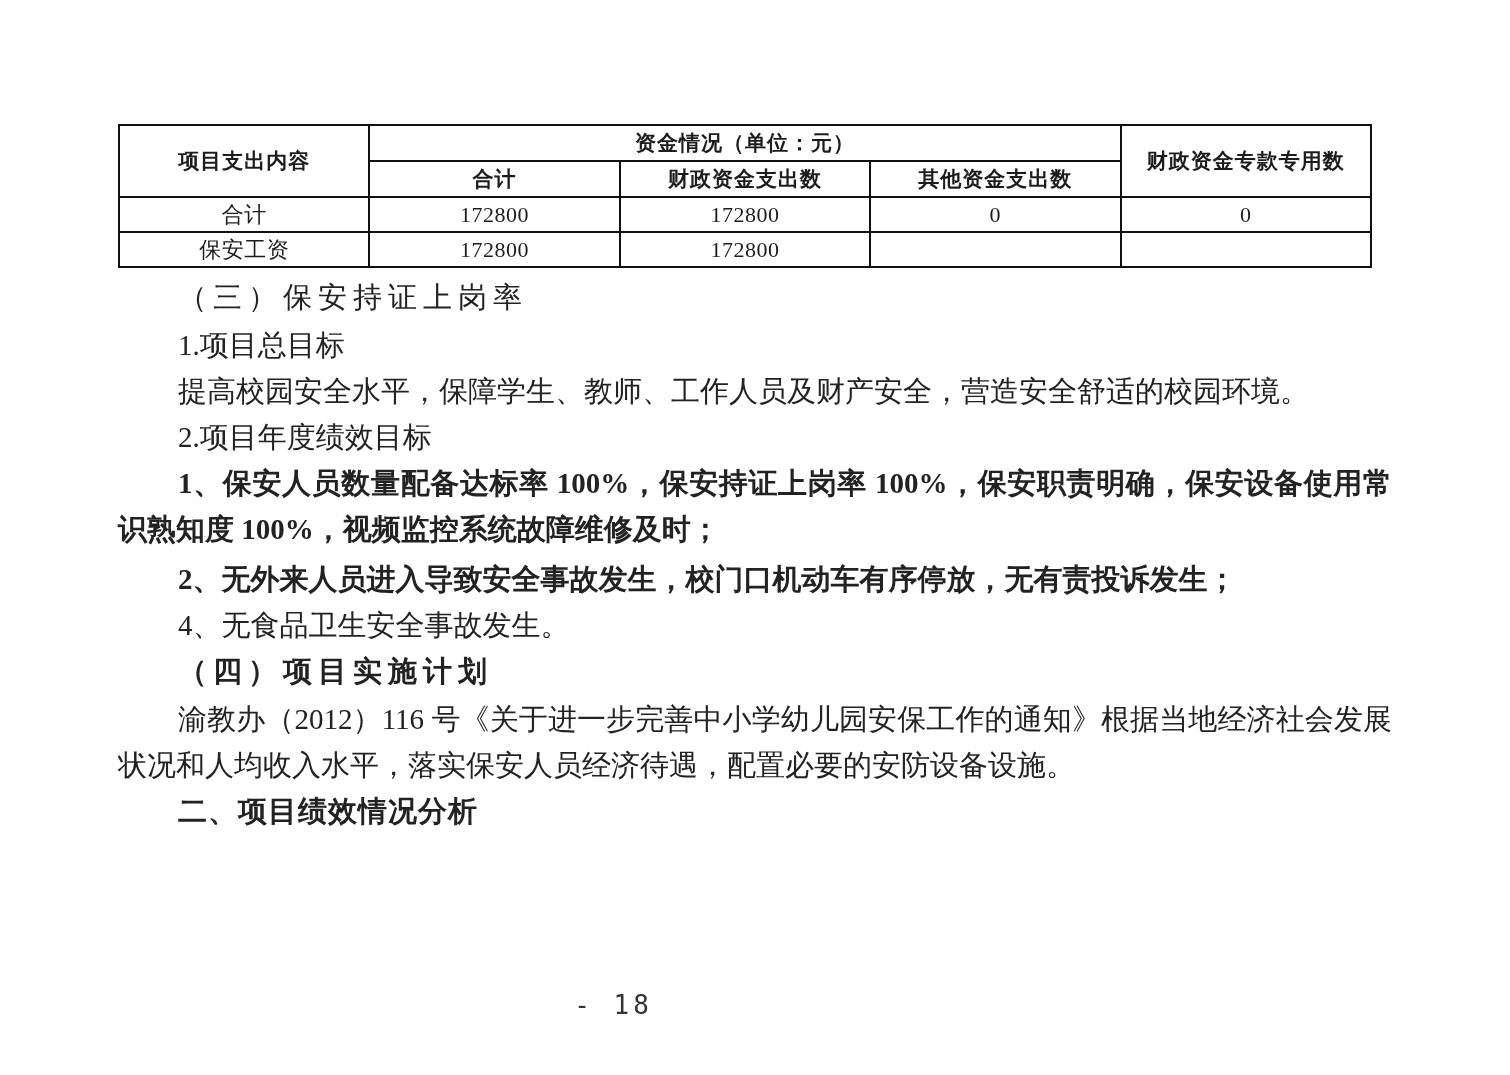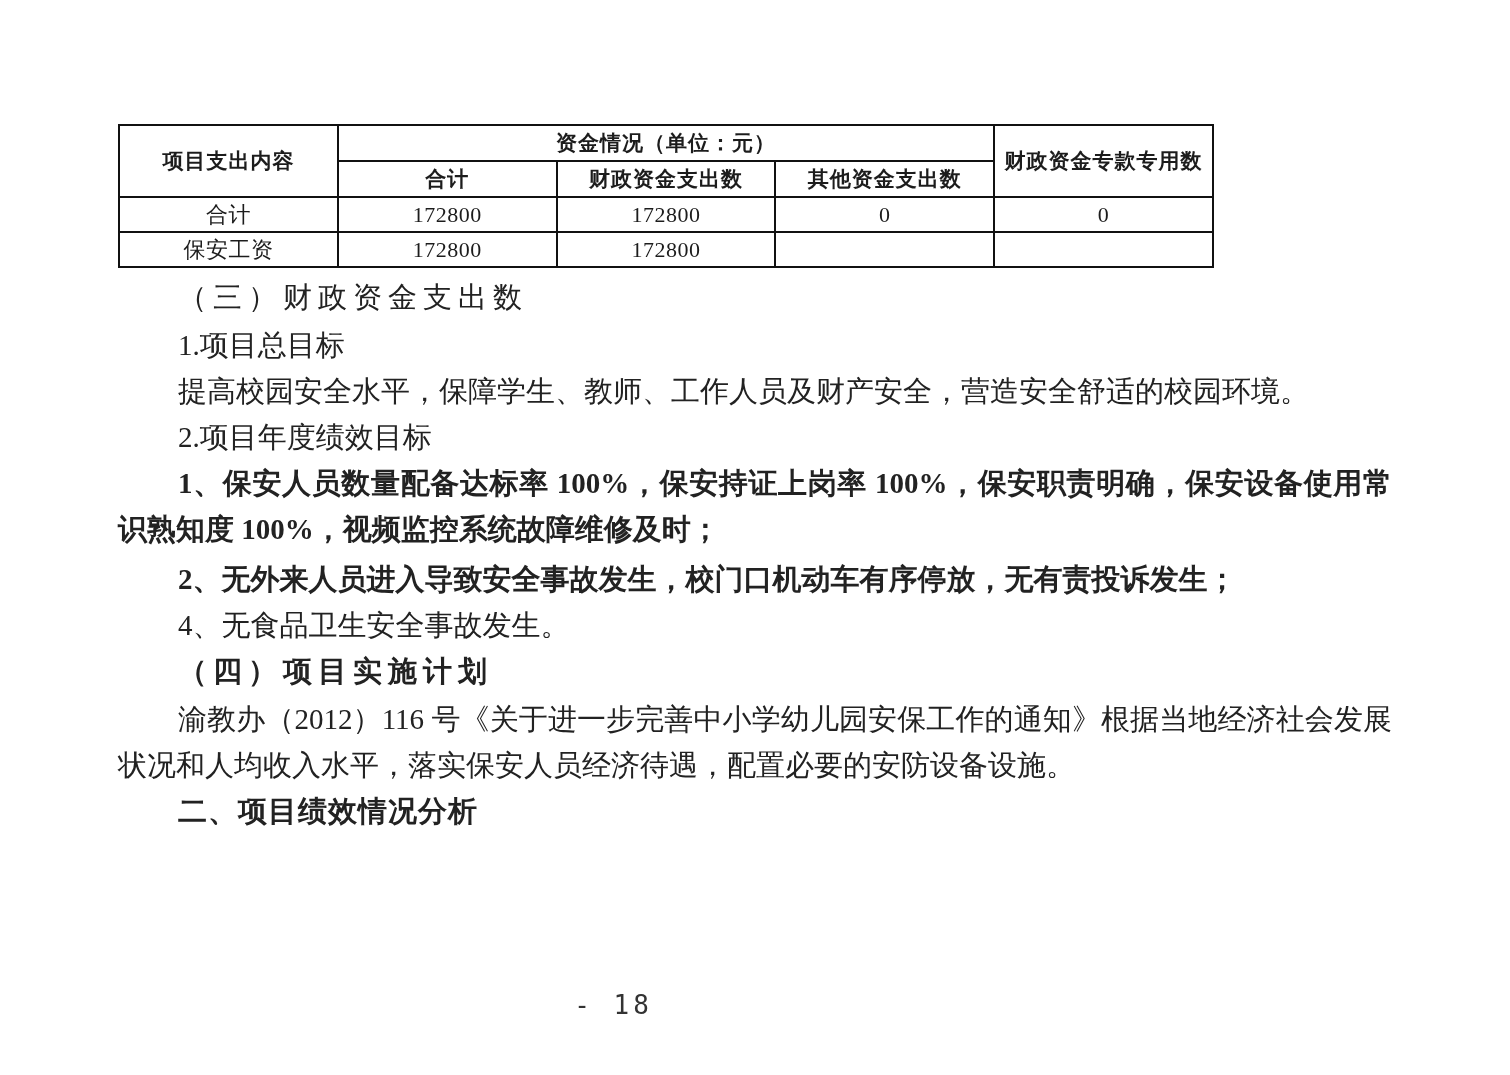--- a/index.html
+++ b/index.html
@@ -16,21 +16,21 @@
     position: absolute;
     inset: 0;
     background: #ffffff;
   }
 
   
   .doc-table {
     position: absolute;
     left: 118px;
     top: 124px;
-    width: 1096px;
+    width: 1254px;
     border-collapse: collapse;
     table-layout: fixed;
   }
   .doc-table th, .doc-table td {
     border: 2px solid #111111;
     text-align: center;
     vertical-align: middle;
     padding: 0 4px;
     overflow: hidden;
     white-space: nowrap;
@@ -123,21 +123,21 @@
         <td>保安工资</td>
         <td>172800</td>
         <td>172800</td>
         <td></td>
         <td></td>
       </tr>
     </tbody>
   </table>
 
   <div class="body-text">
-    <p class="sec-heading">（三）财政资金支出数</p>
+    <p class="sec-heading">（三）保安持证上岗率</p>
     <p>1.项目总目标</p>
     <p>提高校园安全水平，保障学生、教师、工作人员及财产安全，营造安全舒适的校园环境。</p>
     <p>2.项目年度绩效目标</p>
     <p class="gap-sm">1、保安人员数量配备达标率 100%，保安持证上岗率 100%，保安职责明确，保安设备使用常识熟知度 100%，视频监控系统故障维修及时；</p>
     <p class="gap-md">2、无外来人员进入导致安全事故发生，校门口机动车有序停放，无有责投诉发生；</p>
     <p>4、无食品卫生安全事故发生。</p>
     <p class="sec-heading gap-sm">（四）项目实施计划</p>
     <p>渝教办（2012）116 号《关于进一步完善中小学幼儿园安保工作的通知》根据当地经济社会发展状况和人均收入水平，落实保安人员经济待遇，配置必要的安防设备设施。</p>
     <p class="final-heading">二、项目绩效情况分析</p>
   </div>

